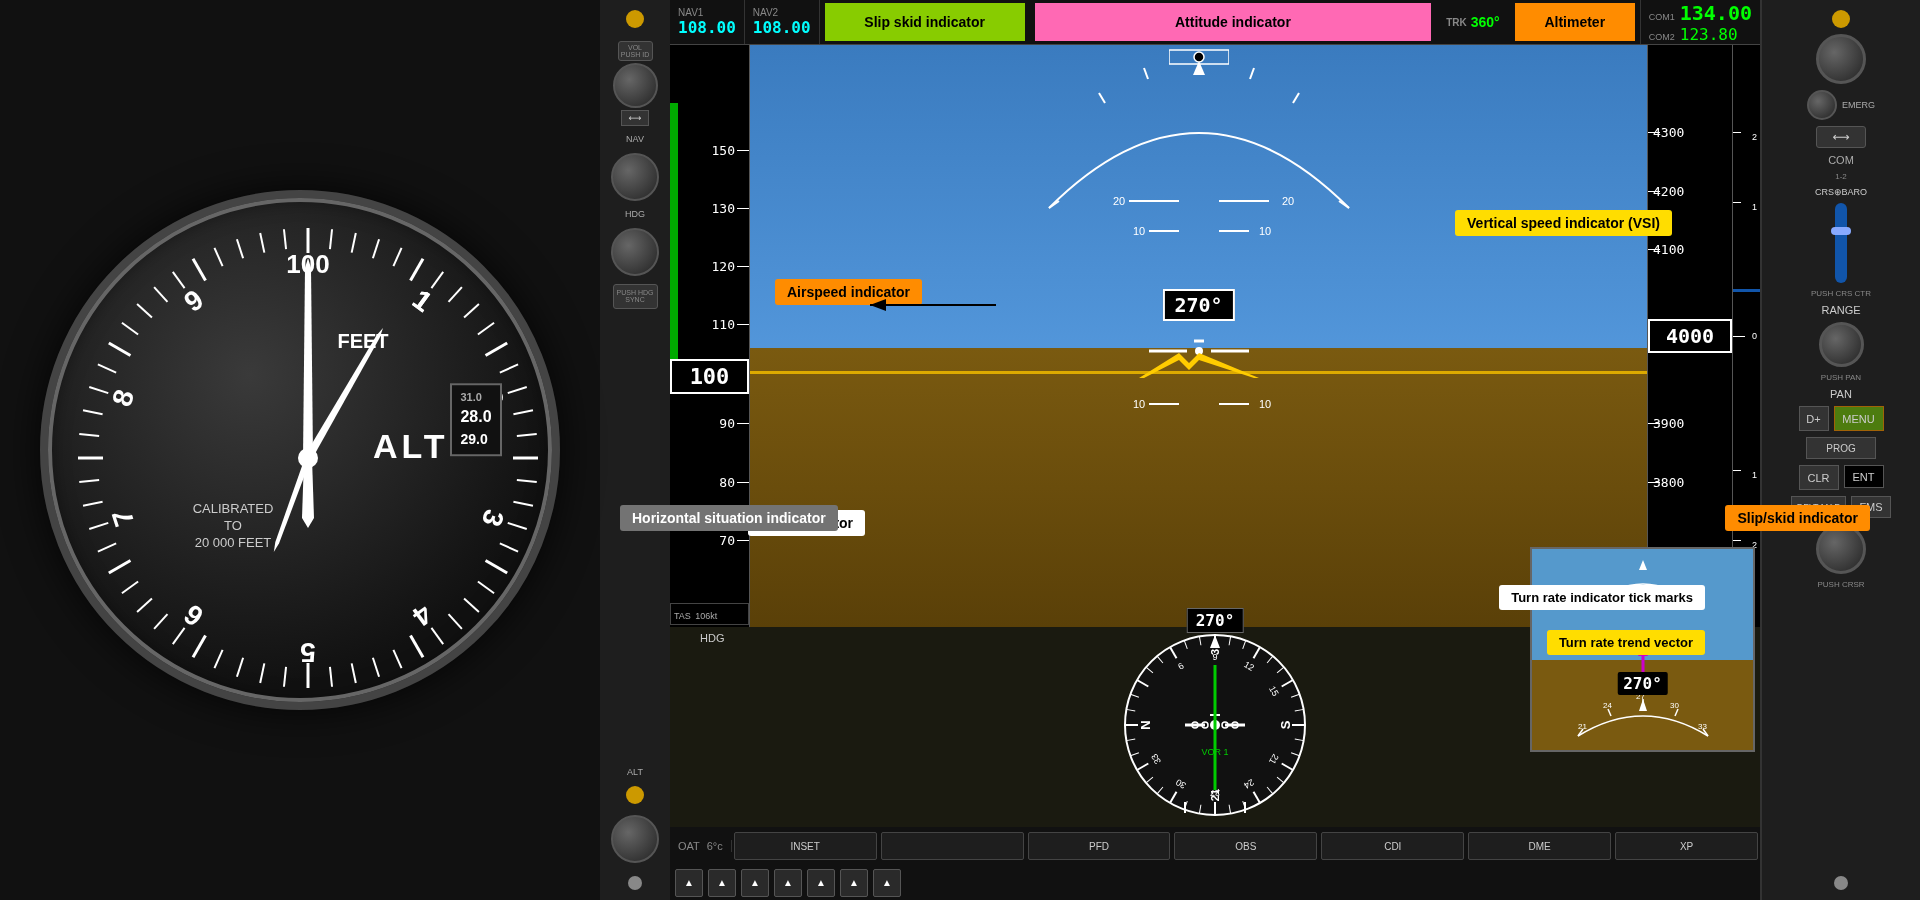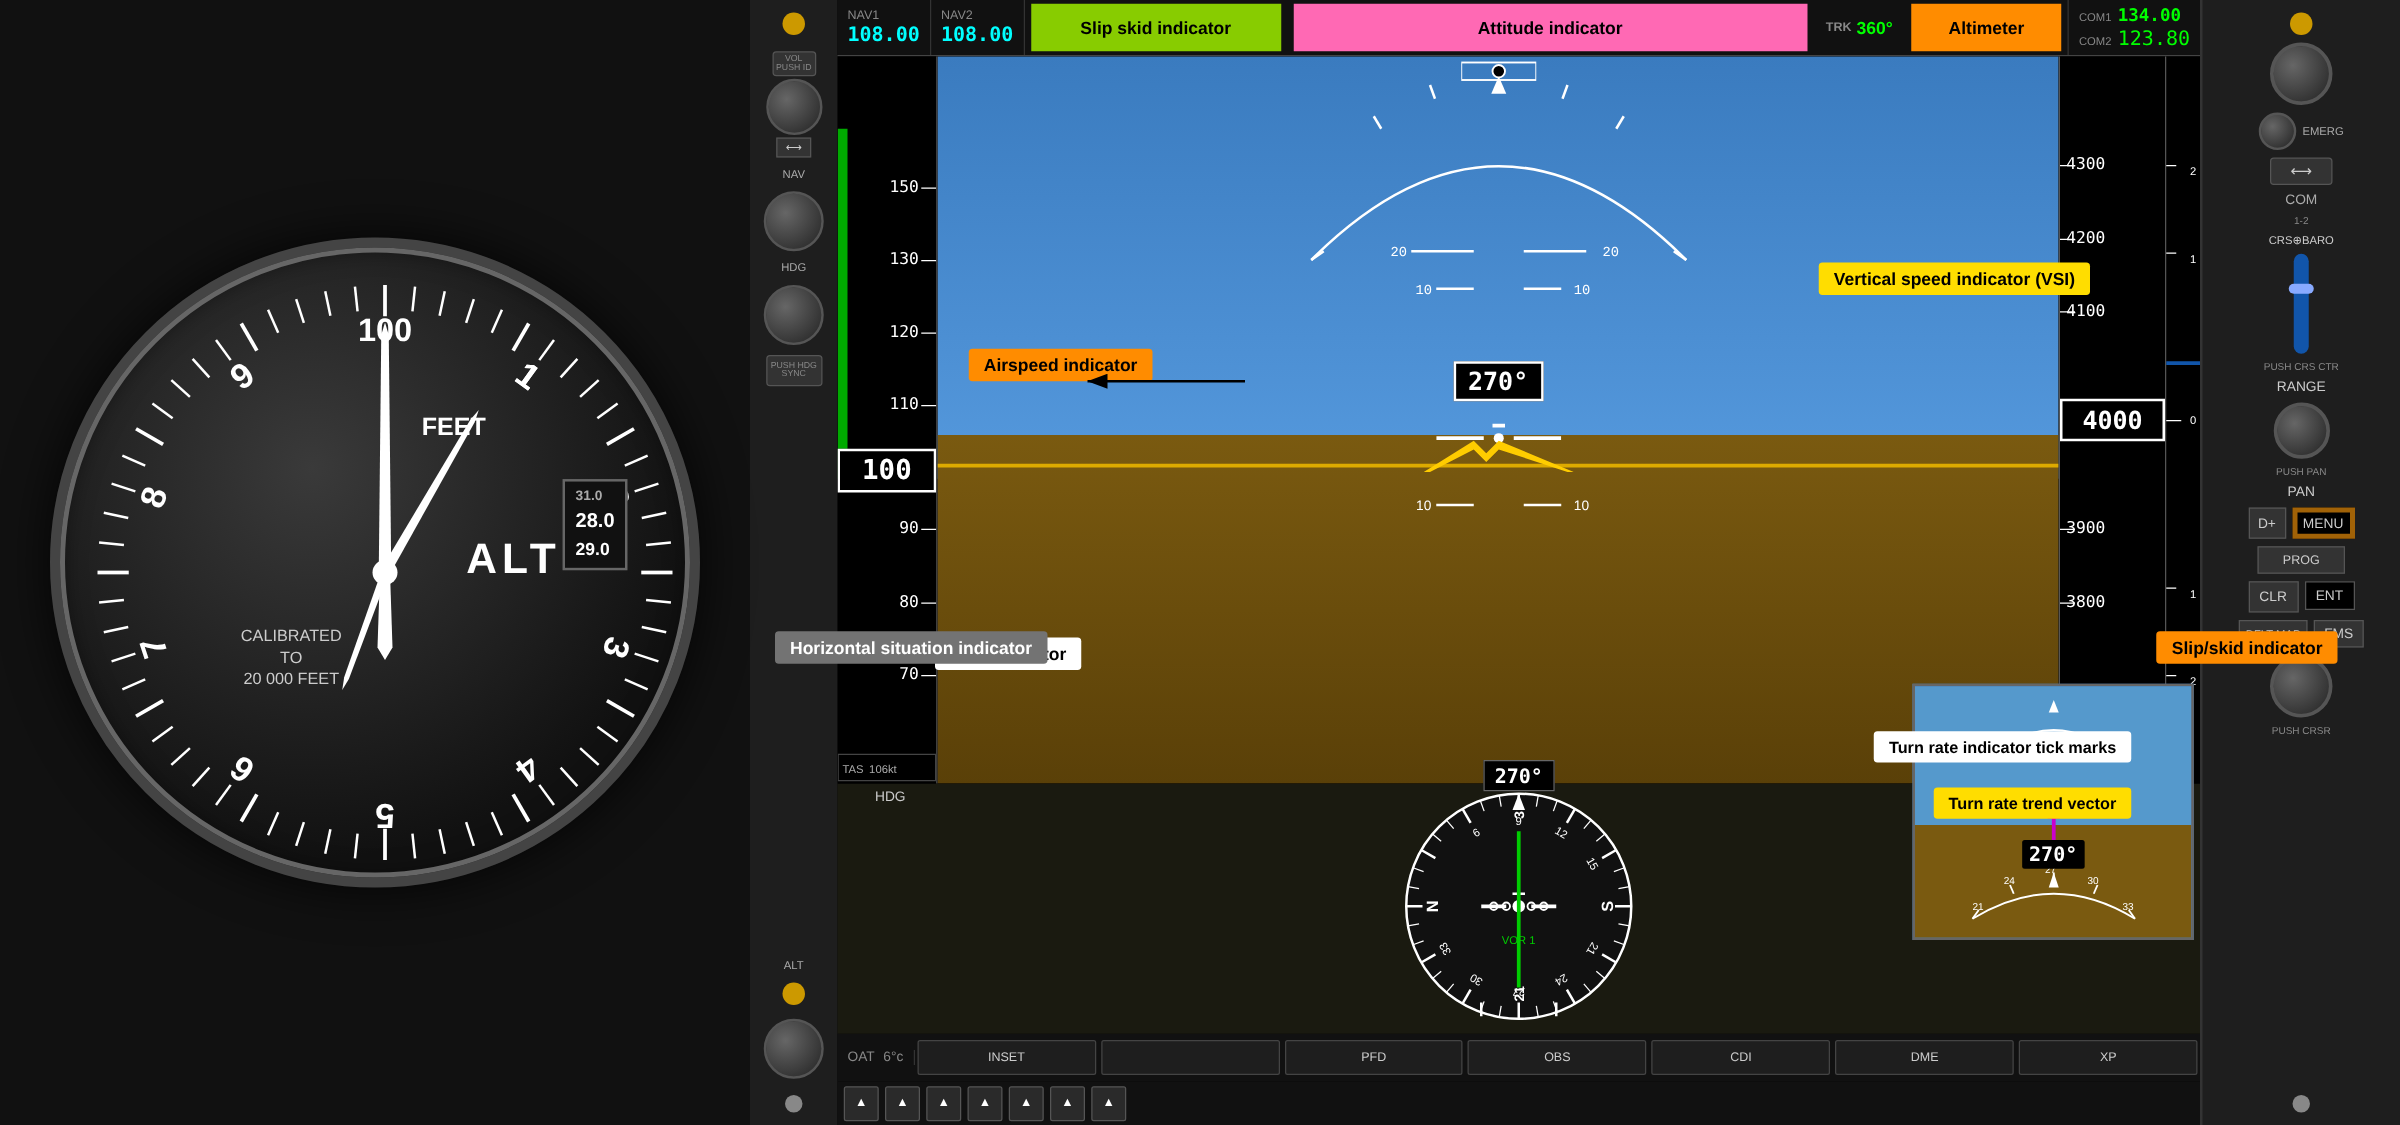--- a/index.html
+++ b/index.html
@@ -149,21 +149,21 @@
       margin-left: auto;
       display: flex;
       flex-direction: column;
       justify-content: center;
       padding: 0 8px;
       border-left: 1px solid #333;
     }
 
     .com-big {
       color: #0f0;
-      font-size: 14px;
+      font-size: 20px;
       font-weight: bold;
       font-family: monospace;
     }
 
     .com-small {
       color: #0f0;
       font-size: 16px;
       font-family: monospace;
     }
 
@@ -663,21 +663,21 @@
 
               <line x1="10" y1="155" x2="20" y2="148" stroke="white" stroke-width="2"></line>
               <line x1="60" y1="40" x2="66" y2="50" stroke="white" stroke-width="2"></line>
               <line x1="105" y1="15" x2="109" y2="26" stroke="white" stroke-width="2"></line>
               <line x1="215" y1="15" x2="211" y2="26" stroke="white" stroke-width="2"></line>
               <line x1="260" y1="40" x2="254" y2="50" stroke="white" stroke-width="2"></line>
               <line x1="310" y1="155" x2="300" y2="148" stroke="white" stroke-width="2"></line>
             </svg>
           </div>
 
-          <div style="position:absolute;top:25%;left:50%;transform:translateX(-50%);pointer-events:none;font-family:Liberation Mono, monospace;">
+          <div style="position:absolute;top:25%;left:50%;transform:translateX(-50%);pointer-events:none;">
             <svg width="200" height="80">
 
               <line x1="30" y1="10" x2="80" y2="10" stroke="white" stroke-width="2"></line>
               <text x="20" y="14" fill="white" font-size="11" text-anchor="middle">20</text>
               <line x1="120" y1="10" x2="170" y2="10" stroke="white" stroke-width="2"></line>
               <text x="183" y="14" fill="white" font-size="11">20</text>
 
               <line x1="50" y1="40" x2="80" y2="40" stroke="white" stroke-width="2"></line>
               <text x="40" y="44" fill="white" font-size="11" text-anchor="middle">10</text>
               <line x1="120" y1="40" x2="150" y2="40" stroke="white" stroke-width="2"></line>
@@ -974,21 +974,21 @@
 CRS CTR</div>
       <div style="color:#ccc;font-size:11px;">RANGE</div>
       <div class="r-knob" style="width:45px;height:45px;"></div>
 
       <div style="color:#888;font-size:8px;">PUSH
 PAN</div>
       <div style="color:#ccc;font-size:11px;">PAN</div>
 
       <div style="display:flex;gap:5px;">
         <div style="width:30px;height:25px;background:#333;border:1px solid #555;display:flex;align-items:center;justify-content:center;color:#ccc;font-size:11px;">D+</div>
-        <div style="width:50px;height:25px;background:#000000;border:4px solid #a16207;display:flex;align-items:center;justify-content:center;color:#ccc;font-size:11px;">MENU</div>
+        <div style="width:50px;height:25px;background:#4d7c0f;border:1px solid #a16207;display:flex;align-items:center;justify-content:center;color:#ccc;font-size:11px;">MENU</div>
       </div>
 
       <div style="width:70px;height:22px;background:#333;border:1px solid #555;display:flex;align-items:center;justify-content:center;color:#ccc;font-size:10px;">PROG</div>
 
       <div style="display:flex;gap:5px;">
         <div style="width:40px;height:25px;background:#333;border:1px solid #555;display:flex;align-items:center;justify-content:center;color:#ccc;font-size:11px;">CLR</div>
         <div style="width:40px;height:23px;background:#000000;border:1px solid #555;display:flex;align-items:center;justify-content:center;color:#ccc;font-size:11px;">ENT</div>
       </div>
 
       <div style="display:flex;gap:5px;">

